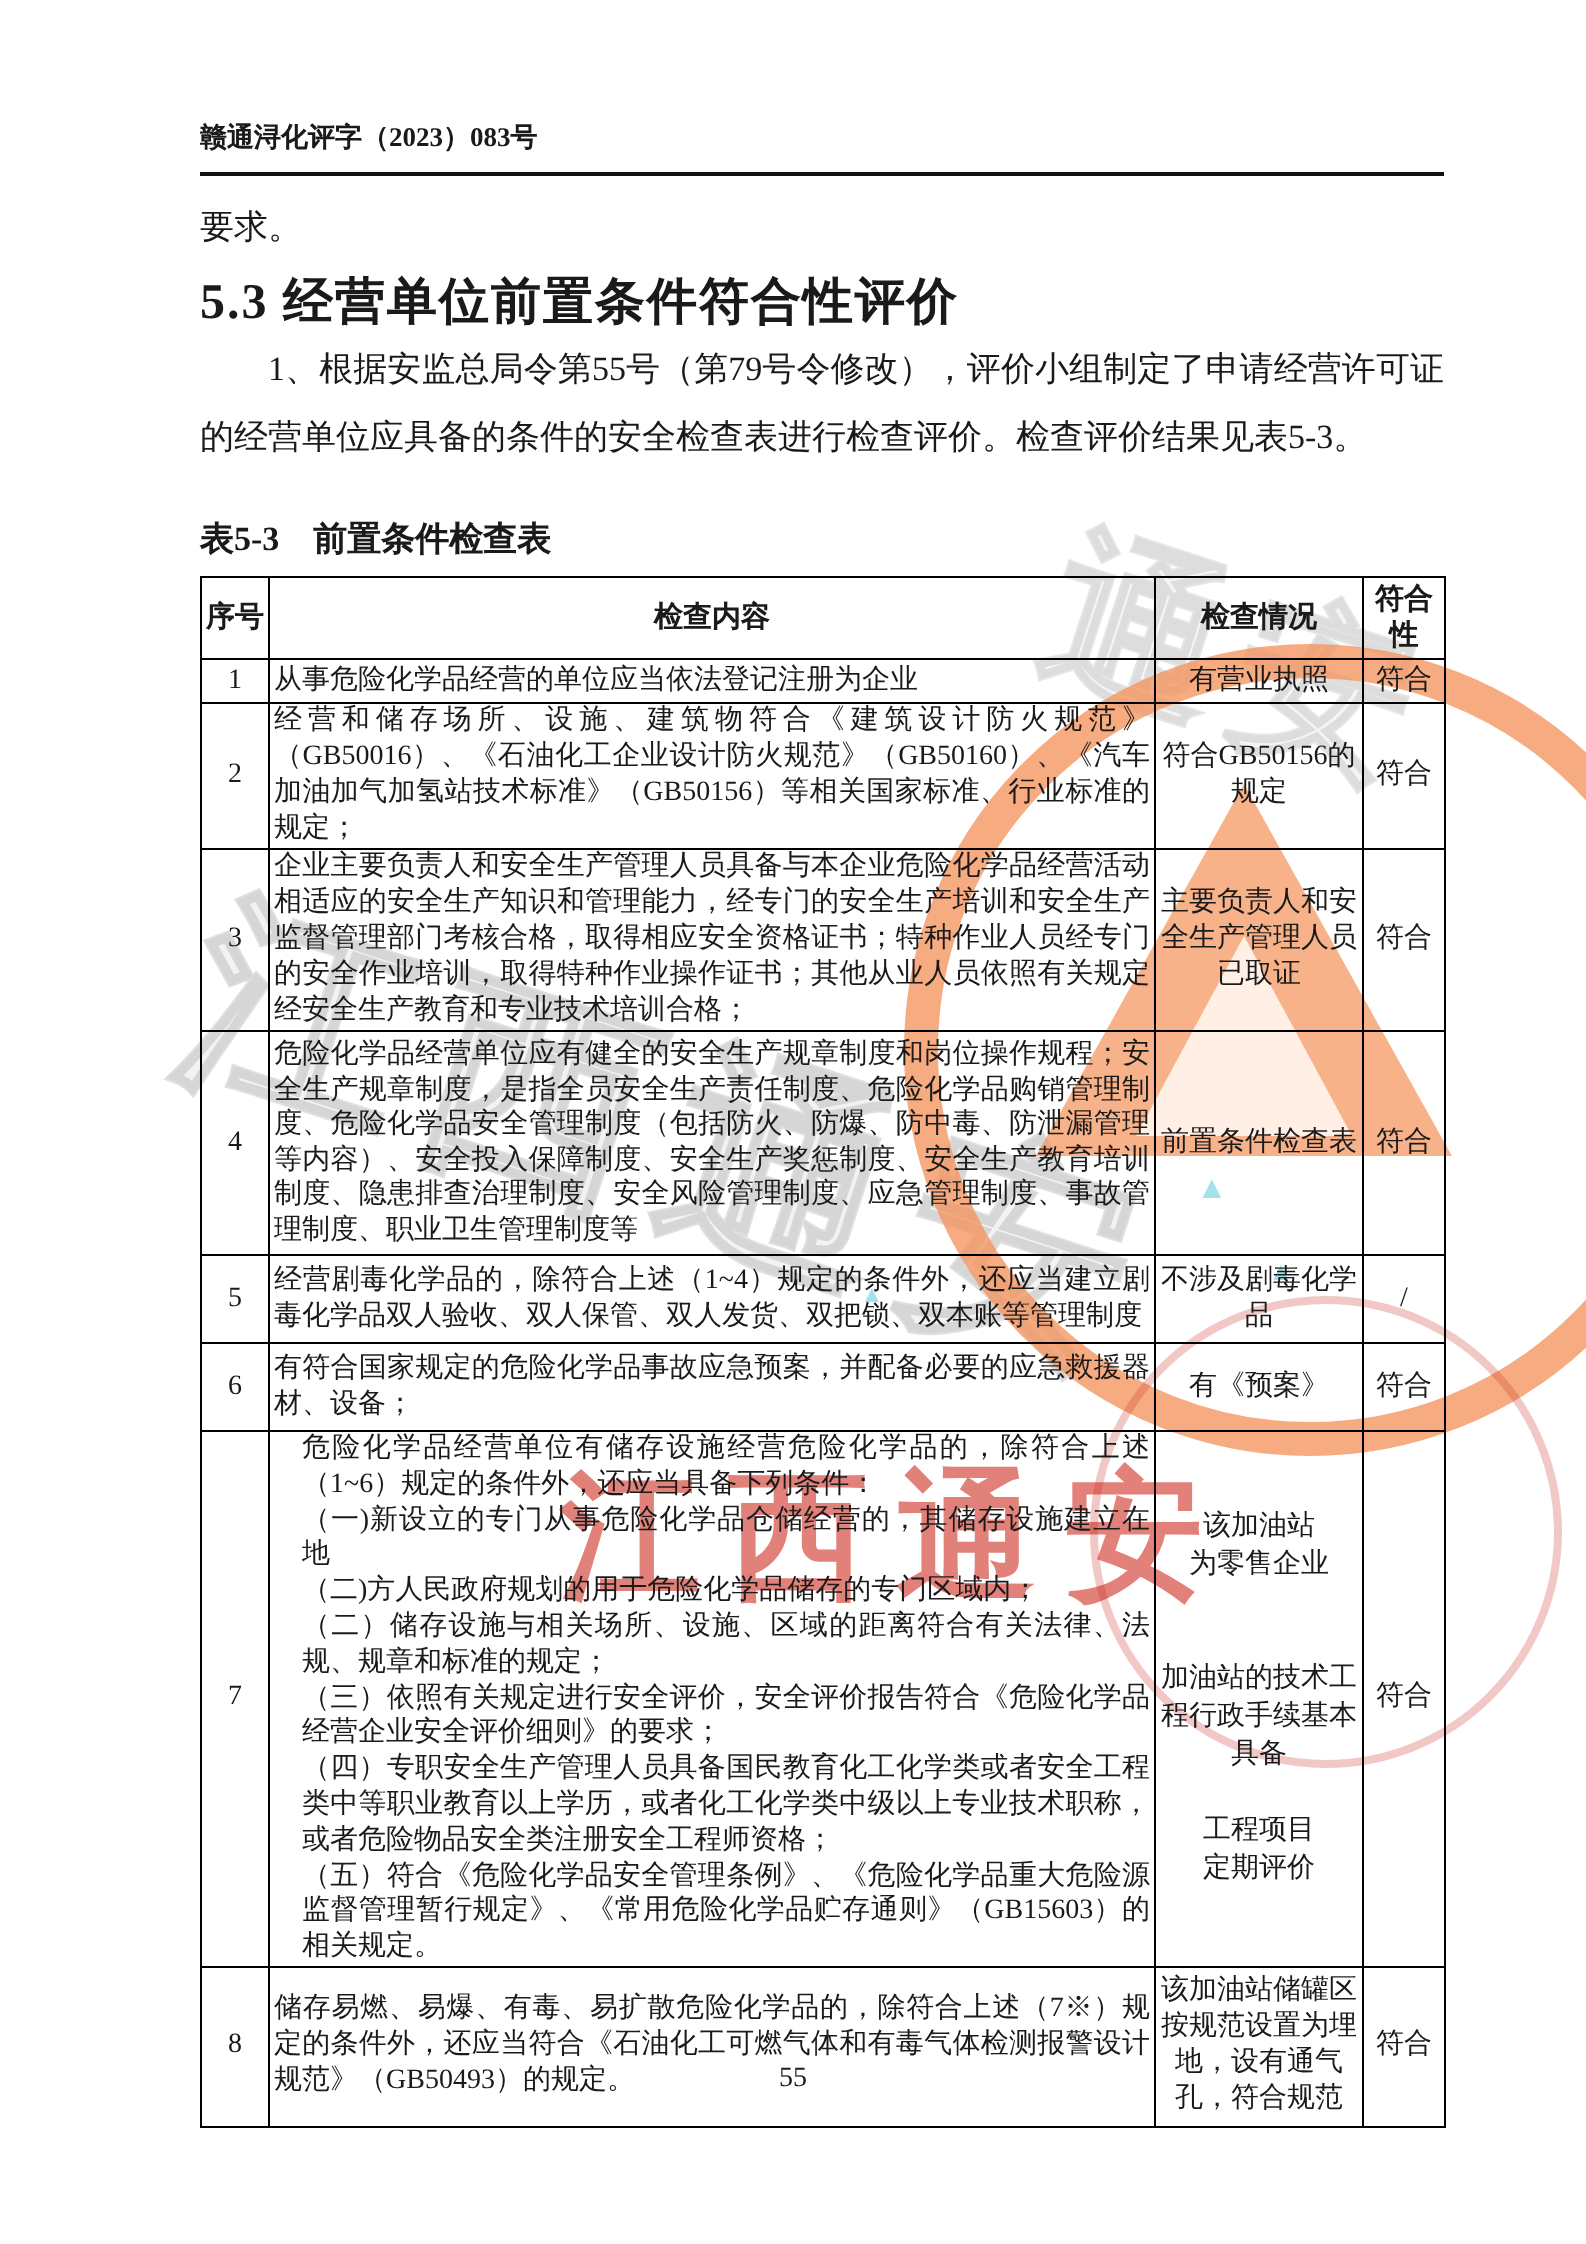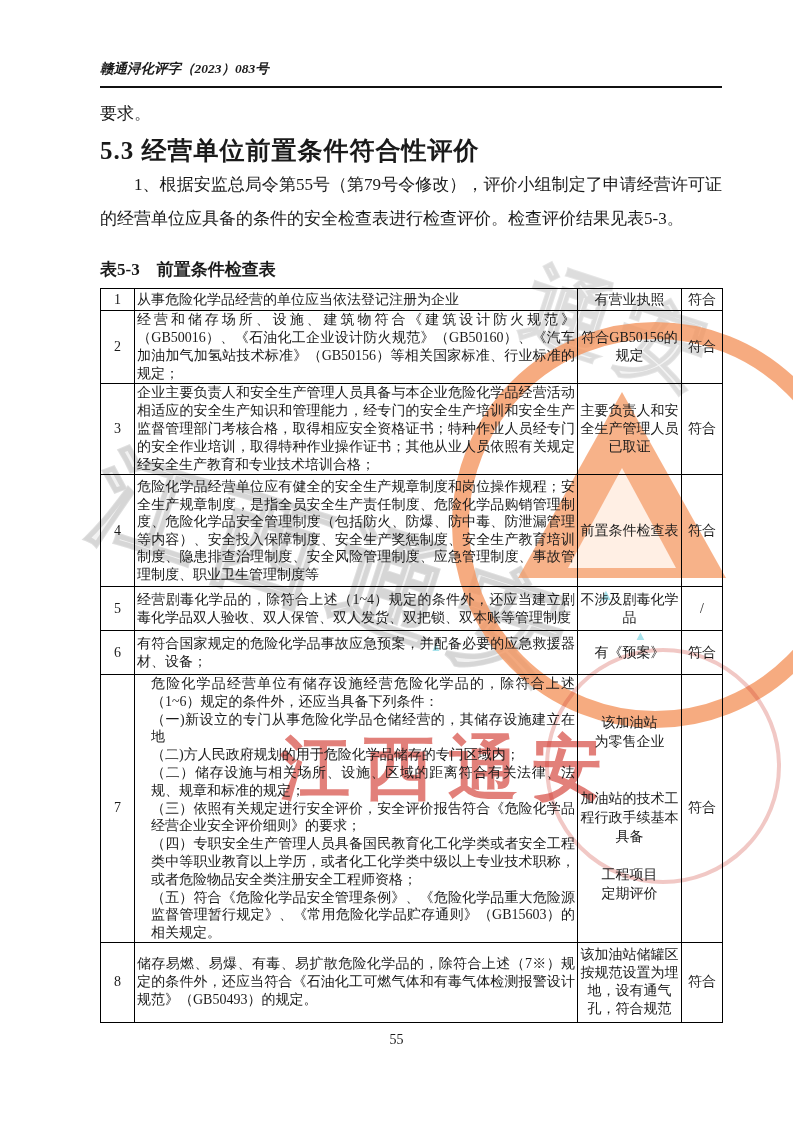--- a/index.html
+++ b/index.html
@@ -52,21 +52,21 @@
   .wm-cyan.c1{left:598px;top:586px;}
   .wm-cyan.c2{left:634px;top:628px;font-size:13px;}
   .wm-cyan.c3{left:430px;top:640px;font-size:12px;}
   
   .page{position:relative;z-index:1;}
   .hdr{
     position:absolute;left:100px;width:622px;top:60px;
     display:flex;justify-content:space-between;align-items:flex-end;
     font-size:13.5px;
   }
-  .hdr .right{font-weight:bold;font-style:italic;}
+  .hdr .right{font-weight:bold;}
   .hdr-rule{position:absolute;left:100px;width:622px;top:86px;border-top:2px solid #111;}
   .lead{position:absolute;left:100px;top:102px;font-size:17px;}
   .h53{position:absolute;left:100px;top:134px;font-size:25px;font-weight:bold;letter-spacing:1px;}
   .para{
     position:absolute;left:100px;top:168px;width:622px;
     font-size:17px;line-height:34px;text-align:justify;text-indent:2em;
   }
   .tbl-title{position:absolute;left:100px;width:622px;top:258px;text-align:left;
     font-size:17px;font-weight:bold;}
   table.chk{
@@ -122,20 +122,26 @@
   <div class="tbl-title">表5-3　前置条件检查表</div>
 
   <table class="chk">
     <colgroup>
         <col class="c-no">
         <col class="c-content">
         <col class="c-sit">
         <col class="c-conf">
       </colgroup>
     <tbody>
+        <tr class="r-hdr">
+      <th>序号</th>
+      <th>检查内容</th>
+      <th>检查情况</th>
+      <th>符合性</th>
+    </tr>
     <tr class="r1">
       <td class="no">1</td>
       <td class="content">从事危险化学品经营的单位应当依法登记注册为企业</td>
       <td class="sit">有营业执照</td>
       <td class="conf">符合</td>
     </tr>
     <tr class="r2">
       <td class="no">2</td>
       <td class="content">经营和储存场所、设施、建筑物符合《建筑设计防火规范》（GB50016）、《石油化工企业设计防火规范》（GB50160）、《汽车加油加气加氢站技术标准》（GB50156）等相关国家标准、行业标准的规定；</td>
       <td class="sit">符合GB50156的规定</td>

